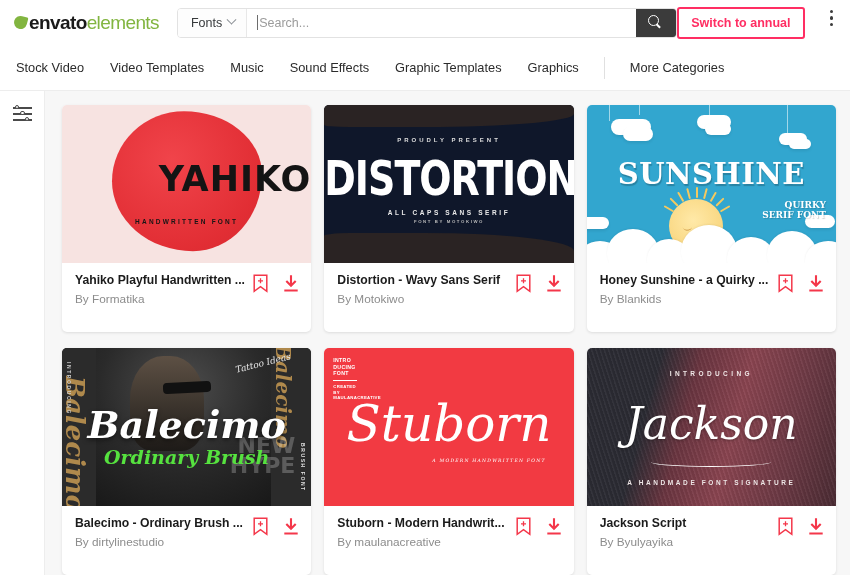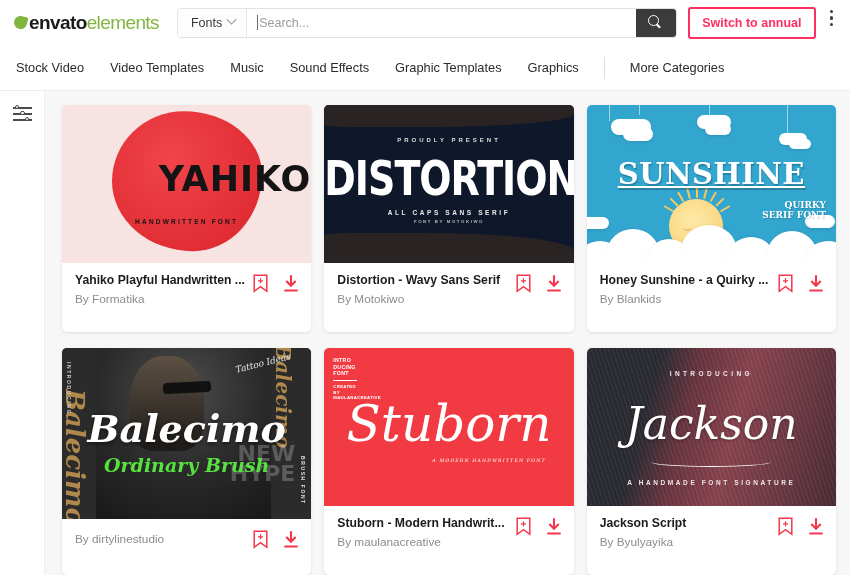--- a/index.html
+++ b/index.html
@@ -115,21 +115,21 @@
     width: 5px; height: 1.6px;
     background: #ffffff;
     transform: rotate(45deg);
     top: 10px; left: 8px;
   }
 
   .header-right {
     margin-left: auto;
     display: flex;
     align-items: flex-start;
-    gap: 11px;
+    gap: 22px;
   }
   .switch-annual {
     border: 2px solid #ff2e63;
     color: #ff2e63;
     background: #fff;
     font-size: 12.5px;
     font-weight: bold;
     padding: 7px 12px;
     border-radius: 3px;
     cursor: pointer;
@@ -378,21 +378,21 @@
   }
   .art-honey h1 {
     position: absolute; width: 100%;
     text-align: center; color: #fff;
     font-weight: bold;
     font-family: "DejaVu Serif", serif;
     text-shadow: 1px 2px 1px rgba(0,0,0,0.22);
     letter-spacing: 0.5px;
   }
   .art-honey .l1 { top: 12%; font-size: 26px; }
-  .art-honey .l2 { top: 33%; font-size: 29px; text-decoration: underline; }
+  .art-honey .l2 { top: 33%; font-size: 29px; }
   .art-honey .hsub {
     position: absolute; right: 10px; top: 60%;
     text-align: right; color: #fff;
     font-size: 9px; font-weight: bold;
     line-height: 1.15;
     font-family: "DejaVu Serif", serif;
     text-shadow: 1px 1px 1px rgba(0,0,0,0.18);
   }
 
   
@@ -732,20 +732,21 @@
           <div>NEW</div>
           <div>HYPE</div>
         </div>
         <div class="vleft">INTRODUCING</div>
         <div class="vright">BRUSH FONT</div>
         <div class="bname">Balecimo</div>
         <div class="bsub">Ordinary Brush</div>
       </div>
       <div class="card-meta">
         <div class="meta-text">
+          <div class="card-title">Balecimo - Ordinary Brush ...</div>
           <div class="card-author">By dirtylinestudio</div>
         </div>
         <div class="card-actions">
           <svg class="ic" width="17" height="19" viewBox="0 0 17 19">
             <path d="M2.2 1.2h12.6v16.1l-6.3-4.6-6.3 4.6z" fill="none" stroke="#f4374a" stroke-width="1.5"></path>
             <path d="M8.5 4.3v5M6 6.8h5" stroke="#f4374a" stroke-width="1.3"></path>
           </svg>
           <svg class="ic" width="18" height="19" viewBox="0 0 18 19">
             <path d="M9 1.2v9.6M4.3 7l4.7 4.8L13.7 7" fill="none" stroke="#f4374a" stroke-width="2.1"></path>
             <path d="M2.3 16.5h13.4" stroke="#f4374a" stroke-width="2.1"></path>

